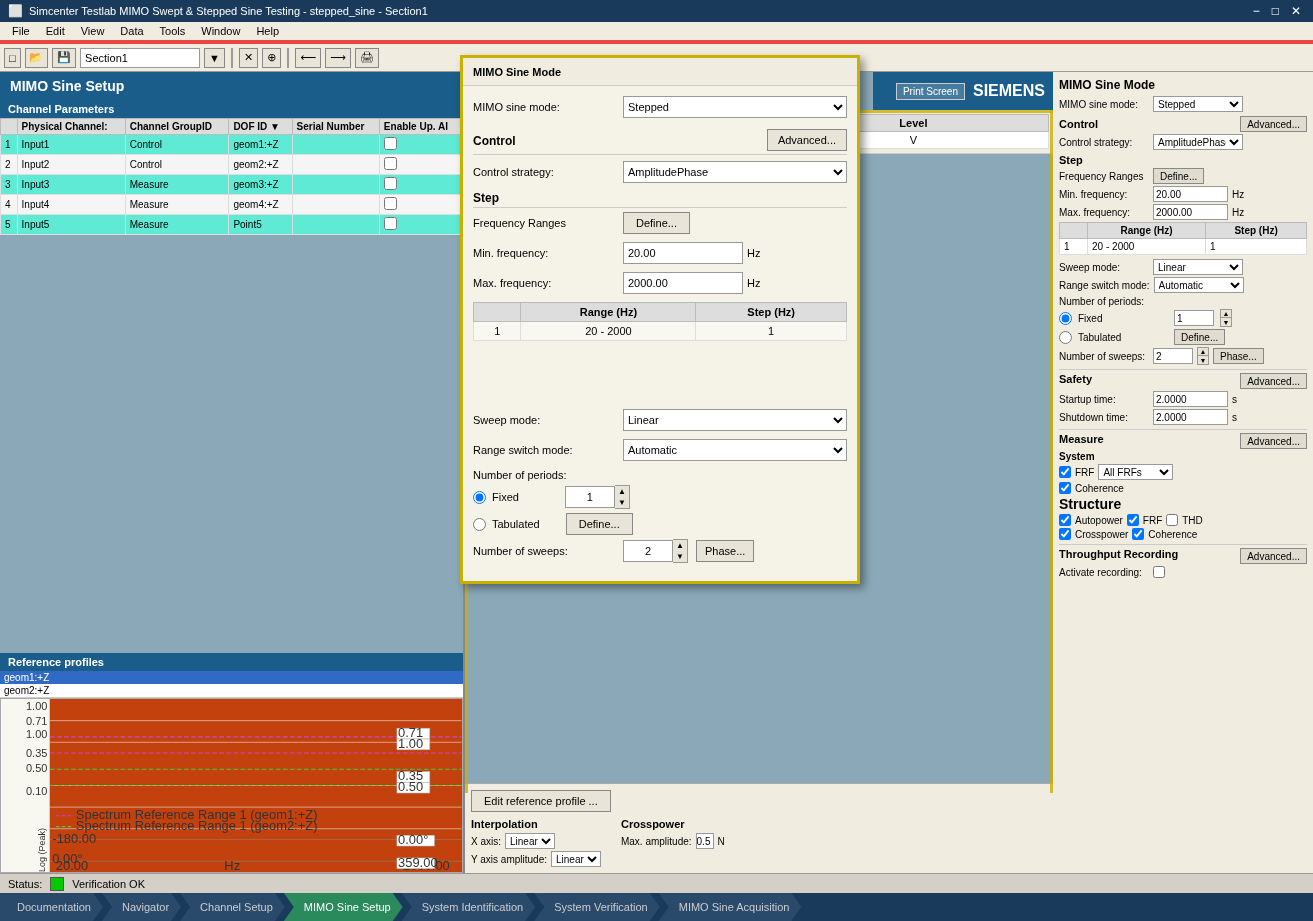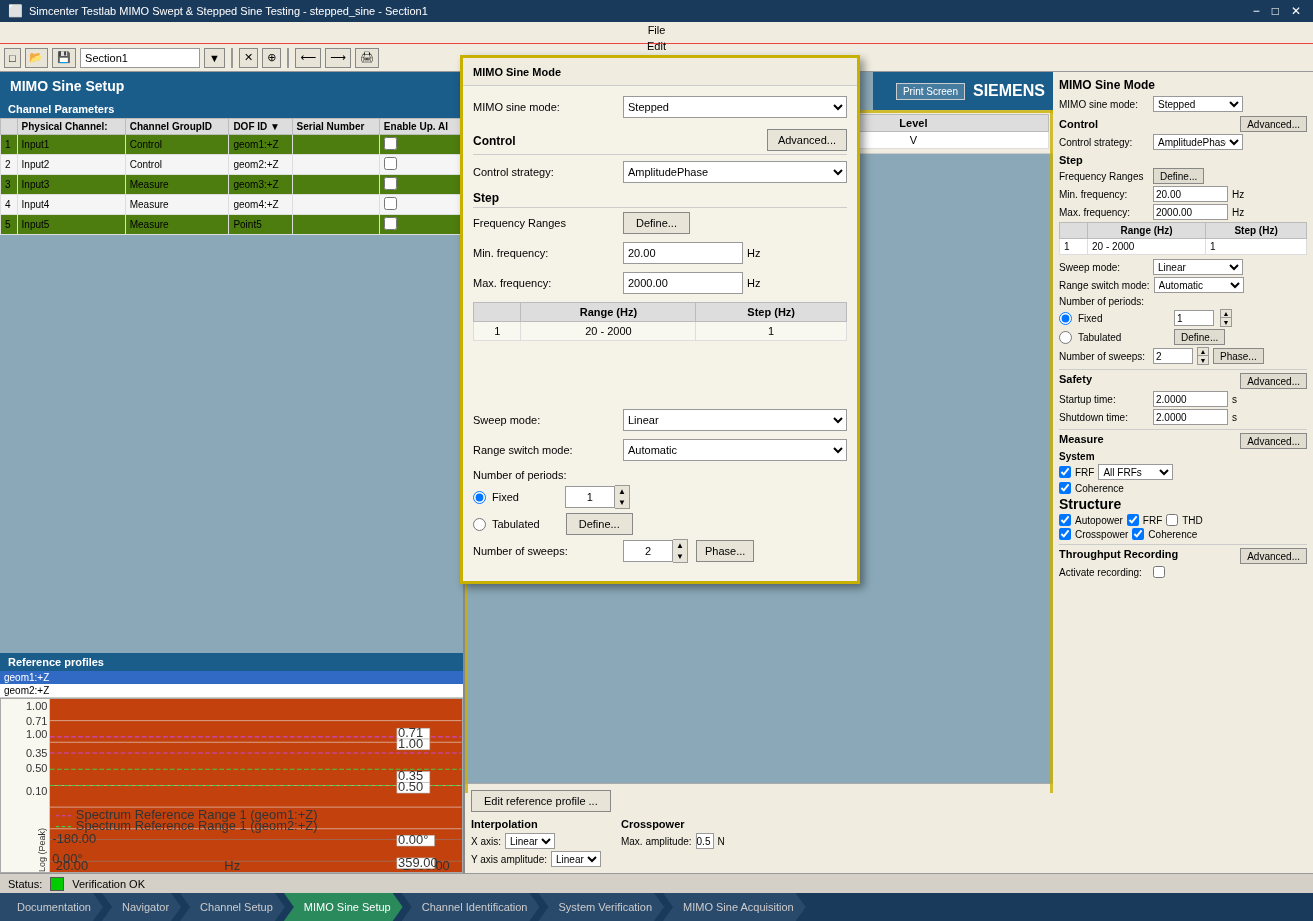--- a/index.html
+++ b/index.html
@@ -5,39 +5,39 @@
     * { box-sizing: border-box; margin: 0; padding: 0; font-family: 'Segoe UI', Tahoma, Arial, sans-serif; font-size: 11px; }
     body { width: 1313px; height: 921px; overflow: hidden; background: #d4d0c8; }
 
     
     .title-bar { background: #1a3a5c; color: white; height: 22px; display: flex; align-items: center; padding: 0 8px; justify-content: space-between; }
     .title-bar-left { display: flex; align-items: center; gap: 6px; }
     .title-bar-controls { display: flex; gap: 4px; }
     .title-btn { color: white; cursor: pointer; font-size: 12px; padding: 0 4px; }
 
     
-    .menu-bar { background: #f0ece0; height: 22px; display: flex; align-items: center; padding: 0 4px; border-bottom: 1px solid #ef4444; flex-direction: column; }
+    .menu-bar { background: #f0ece0; height: 22px; display: flex; align-items: center; padding: 0 4px; border-bottom: 4px solid #ef4444; }
     .menu-item { padding: 2px 8px; cursor: pointer; font-size: 11px; }
 
     
     .toolbar { background: #f0ece0; height: 28px; display: flex; align-items: center; padding: 0 4px; gap: 4px; border-bottom: 1px solid #999; }
     .toolbar-input { height: 20px; border: 1px solid #999; padding: 0 4px; font-size: 11px; width: 120px; background: white; }
     .toolbar-btn { height: 20px; border: 1px solid #888; background: #e8e4d8; padding: 0 4px; cursor: pointer; font-size: 11px; }
 
     
     .left-panel { width: 465px; display: flex; flex-direction: column; border-right: 2px solid #888; }
 
     
     .panel-header { background: #1a5c8a; color: white; padding: 6px 10px; font-size: 14px; font-weight: bold; }
 
     
     .section-header { background: #1a5c8a; color: white; padding: 3px 8px; font-size: 11px; font-weight: bold; }
 
     
-    .channel-table { width: 100%; border-collapse: collapse; background: #4d7c0f; }
+    .channel-table { width: 100%; border-collapse: collapse; background: #5eead4; }
     .channel-table th { background: #ddd; border: 1px solid #bbb; padding: 2px 4px; text-align: left; font-size: 10px; }
     .channel-table td { border: 1px solid #ddd; padding: 2px 4px; font-size: 10px; }
     .channel-table tr:nth-child(even) td { background: #f5f5f5; }
 
     
     .ref-profiles-header { background: #1a5c8a; color: white; padding: 3px 8px; font-size: 11px; font-weight: bold; margin-top: auto; }
     .ref-profiles-list { background: white; }
     .ref-item { padding: 1px 4px; font-size: 10px; }
     .ref-item.selected { background: #316ac5; color: white; }
 
@@ -587,16 +587,16 @@
   <span>Status:</span>
   <div class="status-indicator"></div>
   <span>Verification OK</span>
 </div>
 
 <div class="bottom-nav" style="position:fixed; bottom:0; left:0; right:0; height:28px;">
   <div class="nav-step inactive">Documentation</div>
   <div class="nav-step inactive">Navigator</div>
   <div class="nav-step inactive">Channel Setup</div>
   <div class="nav-step active">MIMO Sine Setup</div>
-  <div class="nav-step inactive">Channel Identification</div>
+  <div class="nav-step inactive">System Identification</div>
   <div class="nav-step inactive">System Verification</div>
   <div class="nav-step inactive">MIMO Sine Acquisition</div>
 </div>
 
 </body></html>

